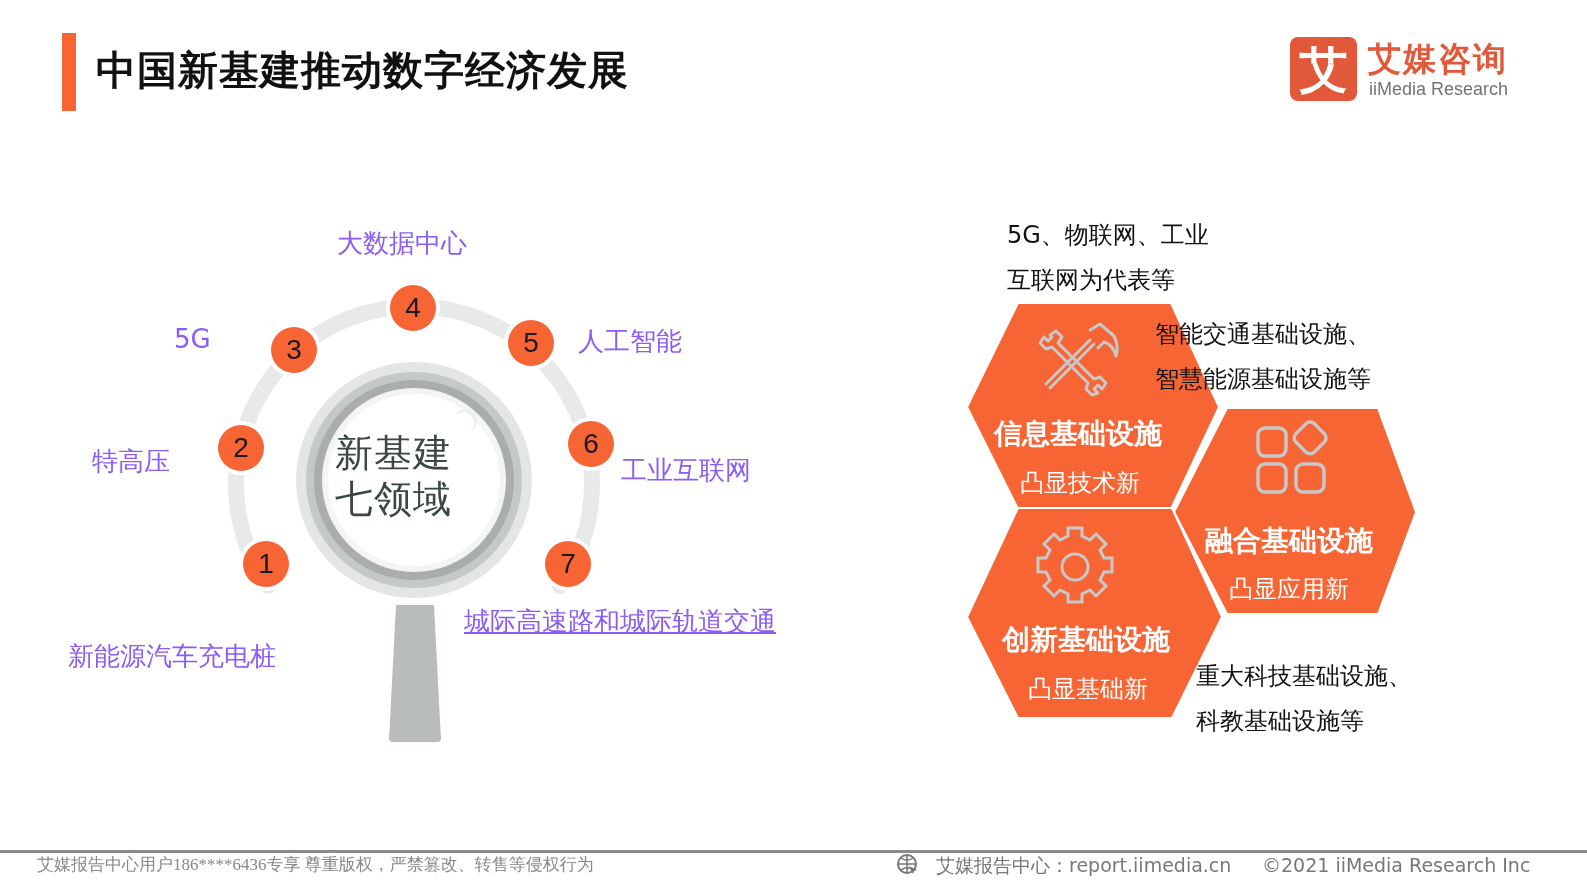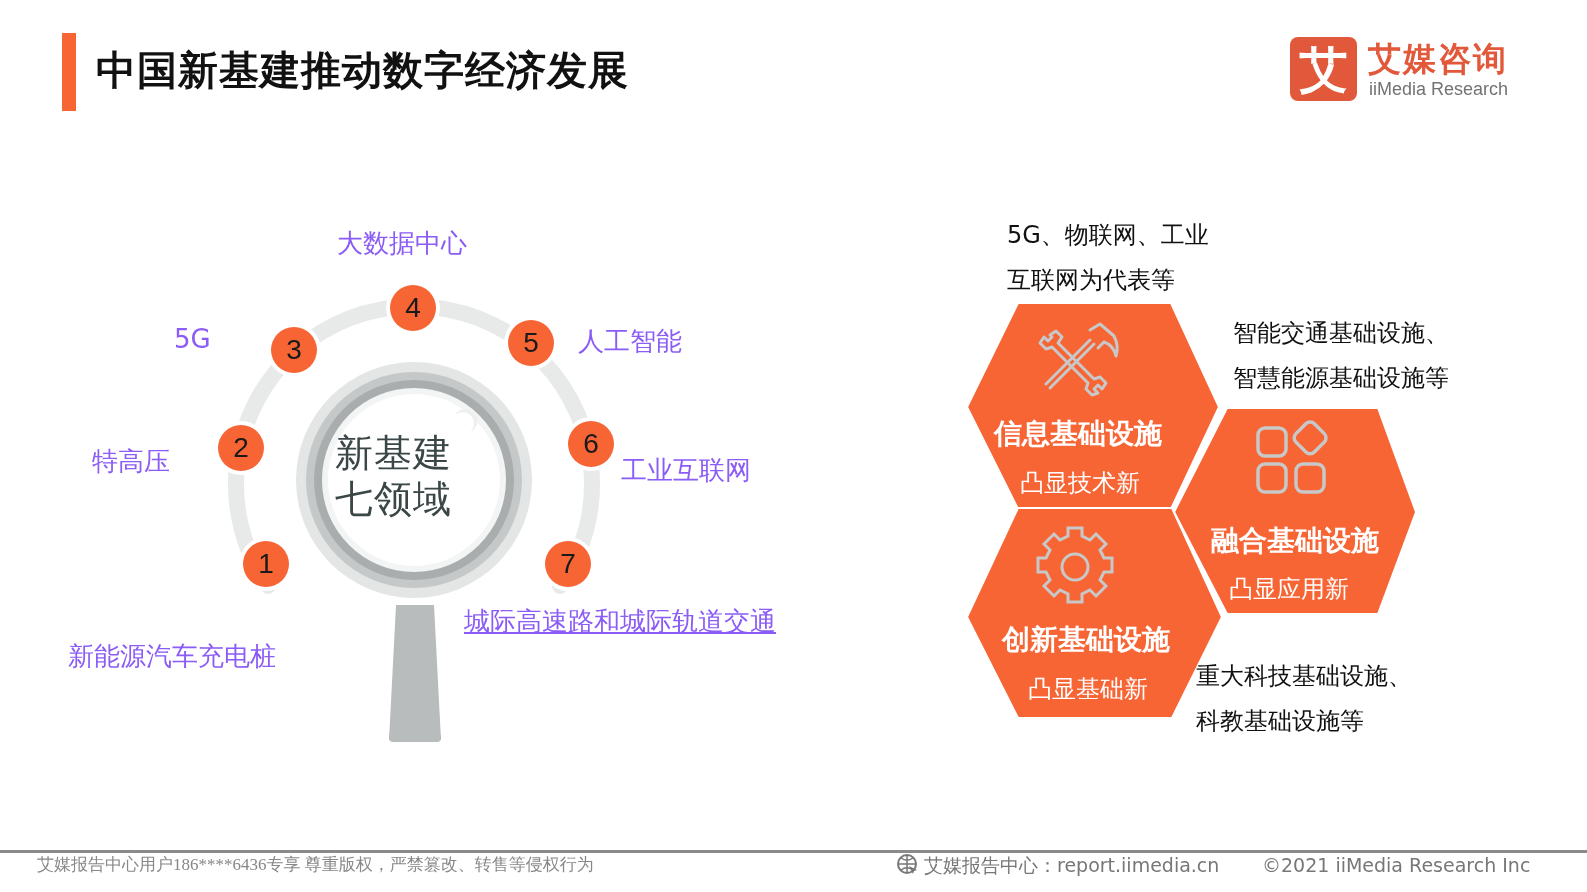--- a/index.html
+++ b/index.html
@@ -62,21 +62,21 @@
 
   .footer-line {
     position:absolute; left:0; top:850px; width:1587px; height:3px; background:#8a8a8a;
   }
   .footer-left {
     position:absolute; left:37px; top:853px; font-size:17px; color:#888;
     font-family:Liberation Serif, serif; white-space:nowrap; line-height:24px;
   }
   .footer-mid {
     position:absolute; left:896px; top:852px; font-size:19px; color:#777; white-space:nowrap;
-    line-height:26px; display:flex; align-items:center; gap:4px;
+    line-height:26px; display:flex; align-items:center; gap:16px;
   }
   .footer-right {
     position:absolute; left:1262px; top:852px; font-size:19px; color:#777; white-space:nowrap;
     line-height:26px;
   }
 </style>
 </head>
 <body>
 
 <div class="title-bar"></div>
@@ -151,31 +151,31 @@
 
     <g fill="none" stroke="#c8c8c8" stroke-width="3">
       <path d="M1068 528 h14 v8 l8 4 l6 -6 l10 10 l-6 6 l4 8 h8 v14 h-8 l-4 8 l6 6 l-10 10 l-6 -6 l-8 4 v8 h-14 v-8 l-8 -4 l-6 6 l-10 -10 l6 -6 l-4 -8 h-8 v-14 h8 l4 -8 l-6 -6 l10 -10 l6 6 l8 -4 z"></path>
       <circle cx="1075" cy="567" r="13"></circle>
     </g>
   </svg>
 
   <div class="hex-title" style="left:994px;top:416px;">信息基础设施</div>
   <div class="hex-sub" style="left:1020px;top:468px;">凸显技术新</div>
 
-  <div class="hex-title" style="left:1205px;top:523px;margin-left:6px;">融合基础设施</div>
+  <div class="hex-title" style="left:1205px;top:523px;">融合基础设施</div>
   <div class="hex-sub" style="left:1229px;top:574px;">凸显应用新</div>
 
   <div class="hex-title" style="left:1002px;top:622px;">创新基础设施</div>
   <div class="hex-sub" style="left:1028px;top:674px;">凸显基础新</div>
 
   <div class="desc" style="left:1007px;top:213px;">
     <div>5G、物联网、工业</div>
     <div>互联网为代表等</div>
   </div>
-  <div class="desc" style="left:1233px;top:312px;font-family:Liberation Mono, monospace;">
+  <div class="desc" style="left:1155px;top:312px;">
     <div>智能交通基础设施、</div>
     <div>智慧能源基础设施等</div>
   </div>
   <div class="desc" style="left:1196px;top:654px;">
     <div>重大科技基础设施、</div>
     <div>科教基础设施等</div>
   </div>
 </div>
 
 <div class="footer-line"></div>

